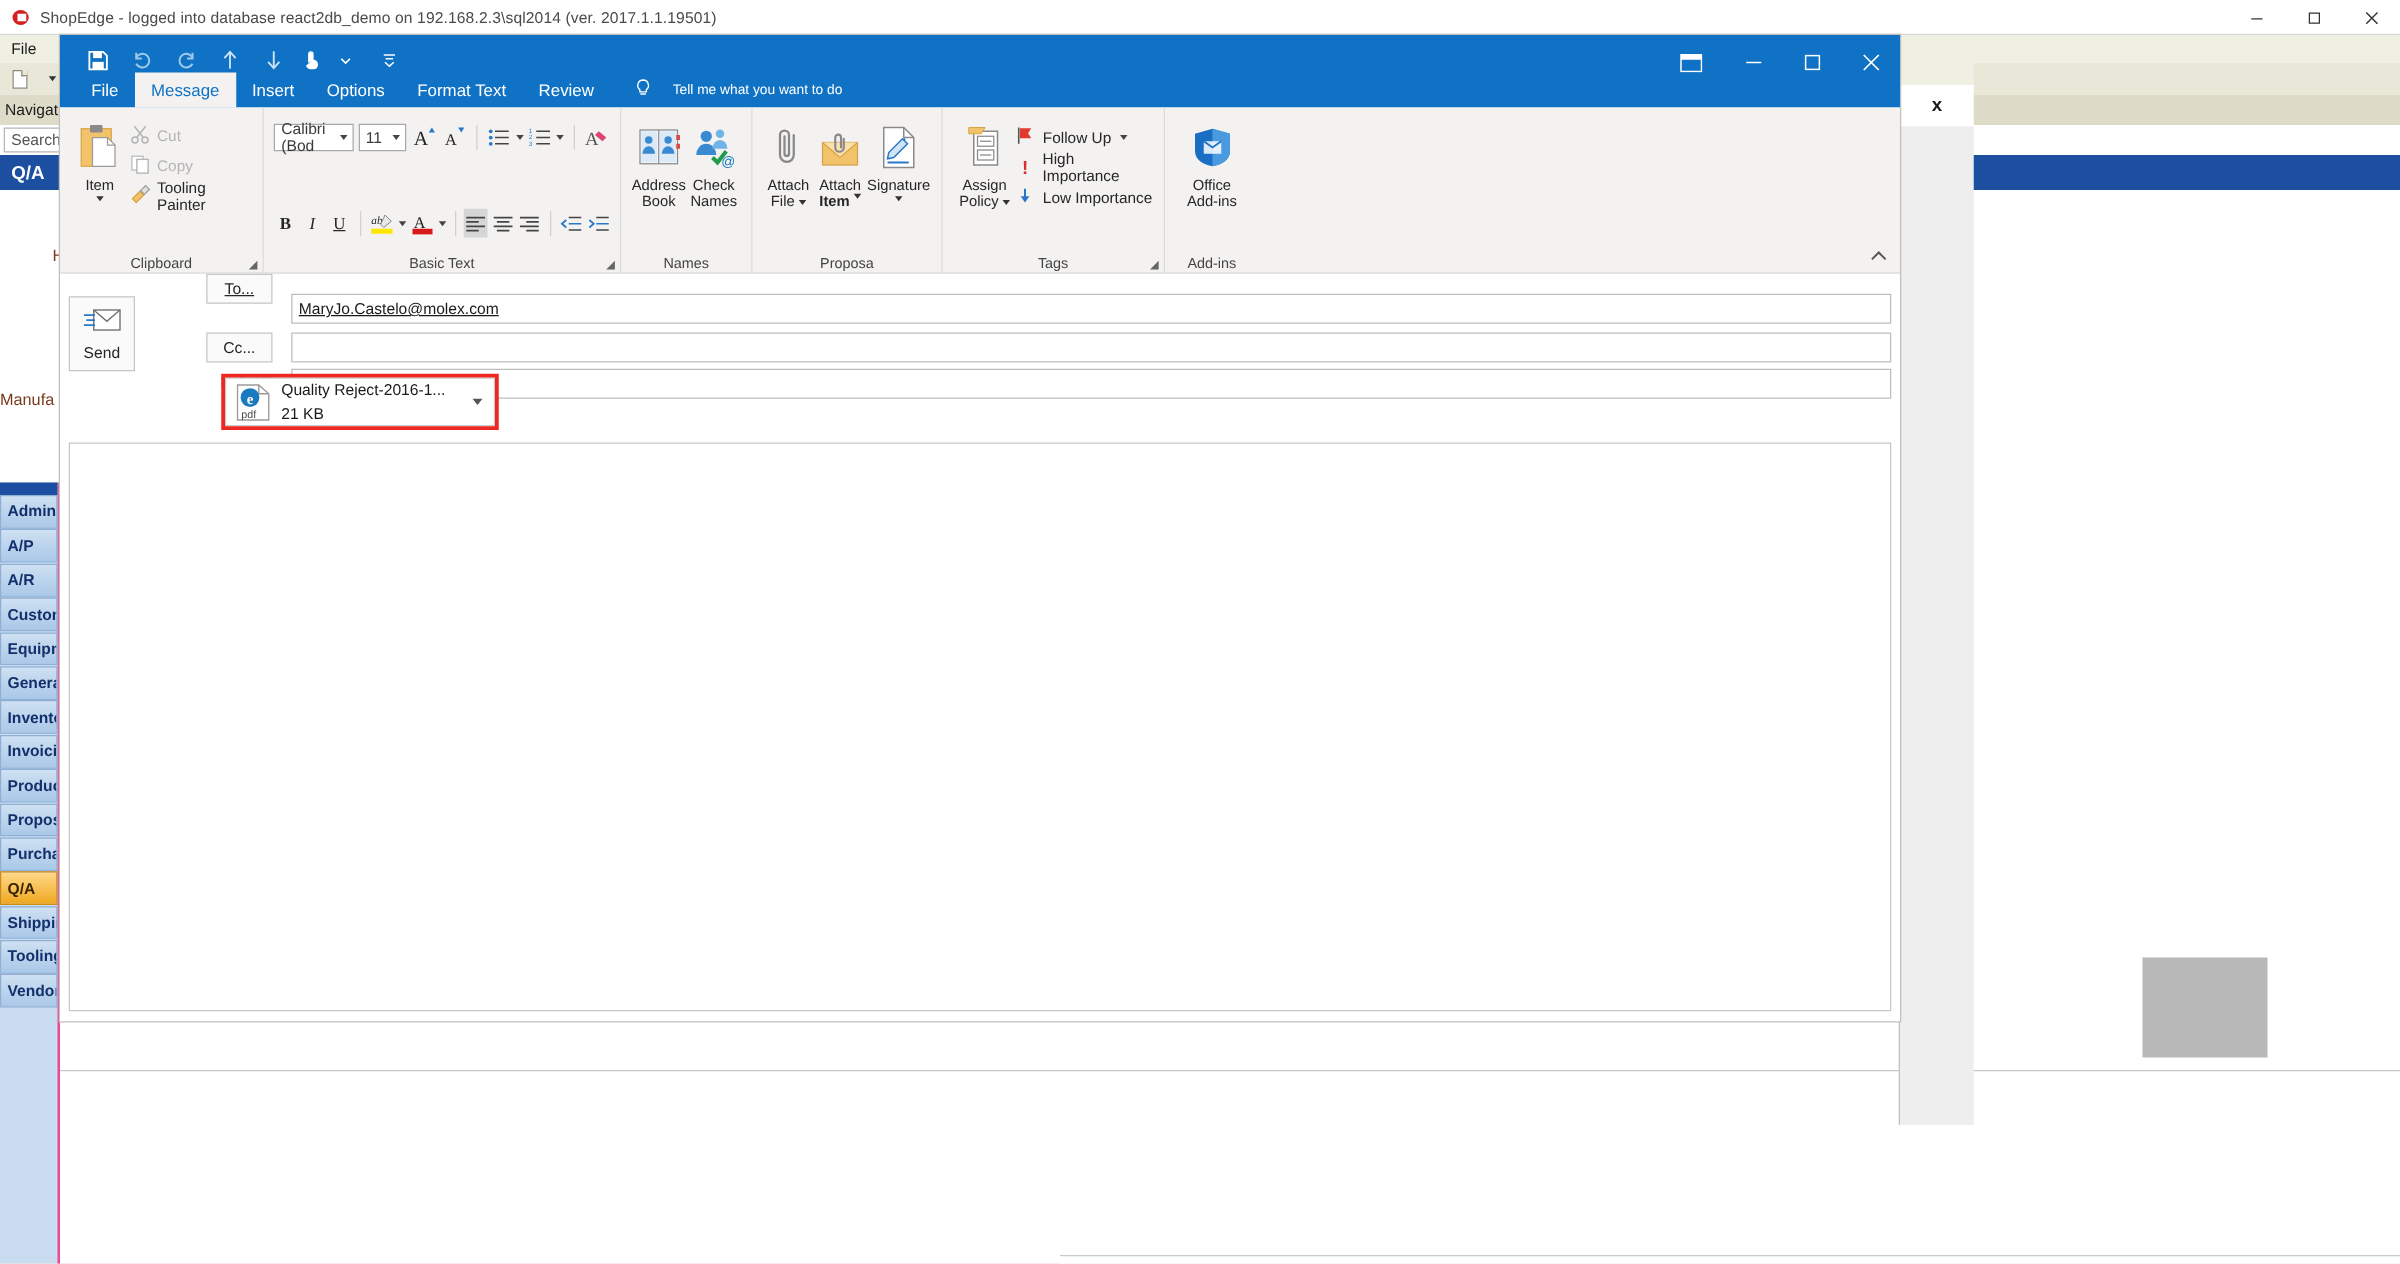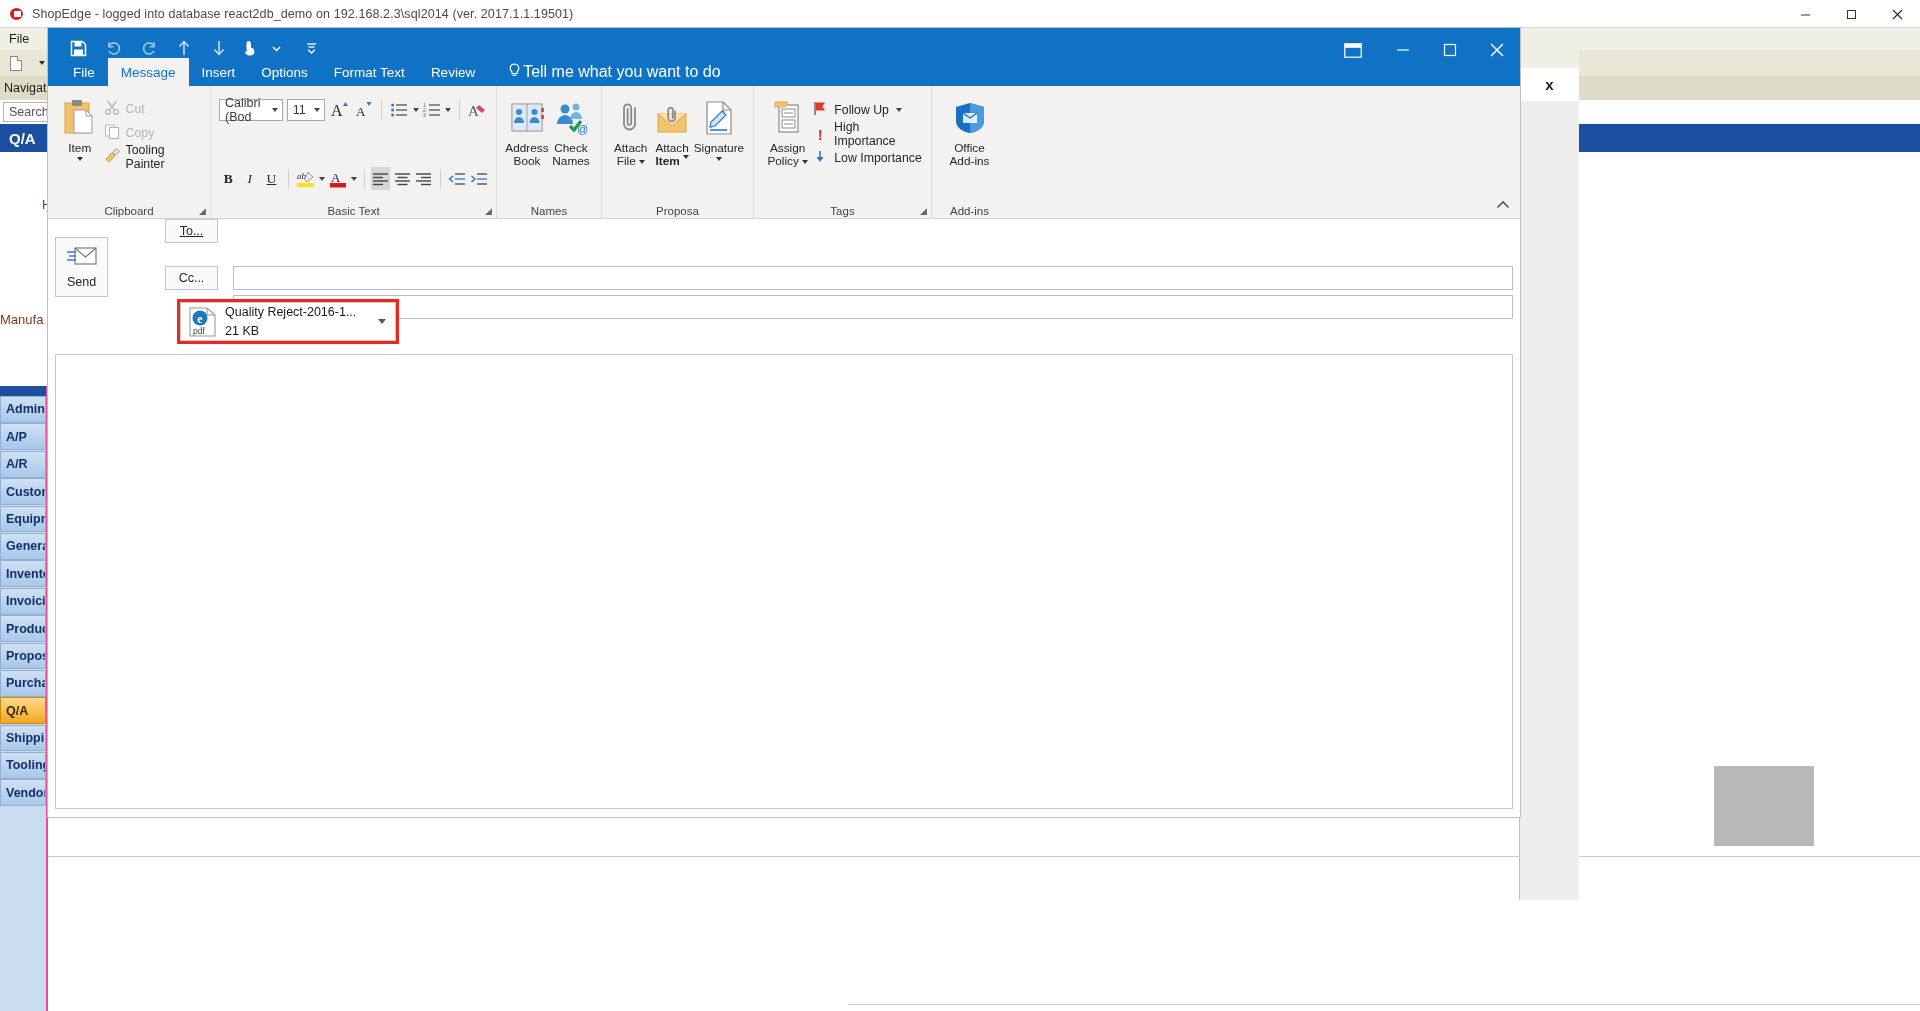--- a/index.html
+++ b/index.html
@@ -91,22 +91,22 @@
                  color:#ffffff; font-size:14.5px; }
   .ol-wincaps { position:absolute; right:0; top:0; height:44px; display:flex; }
   .ol-cap { width:47px; height:44px; display:flex; align-items:center; justify-content:center; }
   .ol-cap.ribbon-disp { width:52px; }
 
   .ol-tabs { position:absolute; left:0; top:30px; width:1472px; height:28px; display:flex;
              align-items:flex-end; padding-left:12px; }
   .ol-tab { height:28px; padding:0 13px; display:flex; align-items:center;
             font-size:13.5px; color:#ffffff; }
   .ol-tab.active { background:#f3f2f1; color:#0f72c4; }
-  .ol-tellme { display:flex; align-items:center; gap:2px; margin-left:20px; height:28px;
-               font-size:16px; color:#ffffff; }
+  .ol-tellme { display:flex; align-items:center; gap:17px; margin-left:20px; height:28px;
+               font-size:11px; color:#ffffff; }
 
   .ol-ribbon { position:absolute; left:0; top:58px; width:1472px; height:133px;
                background:#f3f2f1; border-bottom:1px solid #d4d4d4; }
   .ol-groups { position:absolute; left:0; top:0; height:133px; display:flex; }
   .ol-group { height:133px; position:relative; padding:6px 8px 0 8px; border-right:1px solid #dcdcdc; }
   .ol-group-label { position:absolute; bottom:2px; left:0; width:100%; text-align:center;
                     font-size:11.5px; color:#444; }
   .ol-group-dialog { position:absolute; bottom:3px; right:4px; font-size:9px; color:#666; }
   .ol-group-inner { display:flex; height:98px; }
 
@@ -747,20 +747,23 @@
             <line x1="2" y1="10" x2="9" y2="10" stroke="#2878c8" stroke-width="1.4"></line>
             <line x1="0" y1="14" x2="9" y2="14" stroke="#2878c8" stroke-width="1.4"></line>
           </svg>
         </span>
         <span>Send</span>
       </div>
 
       <div class="field-btn" style="left:117px; top:0;text-decoration:underline;">
         <span>To...</span>
       </div>
+      <div class="field-input" style="left:185px; top:16px; width:1280px;">
+        <span class="recip">MaryJo.Castelo@molex.com</span>
+      </div>
 
       <div class="field-btn" style="left:117px; top:47px;">
         <span>Cc...</span>
       </div>
       <div class="field-input" style="left:185px; top:47px; width:1280px;">
         <span></span>
       </div>
 
       <div class="field-label" style="left:104px; top:79px;">Subject</div>
       <div class="field-input" style="left:185px; top:76px; width:1280px;">

